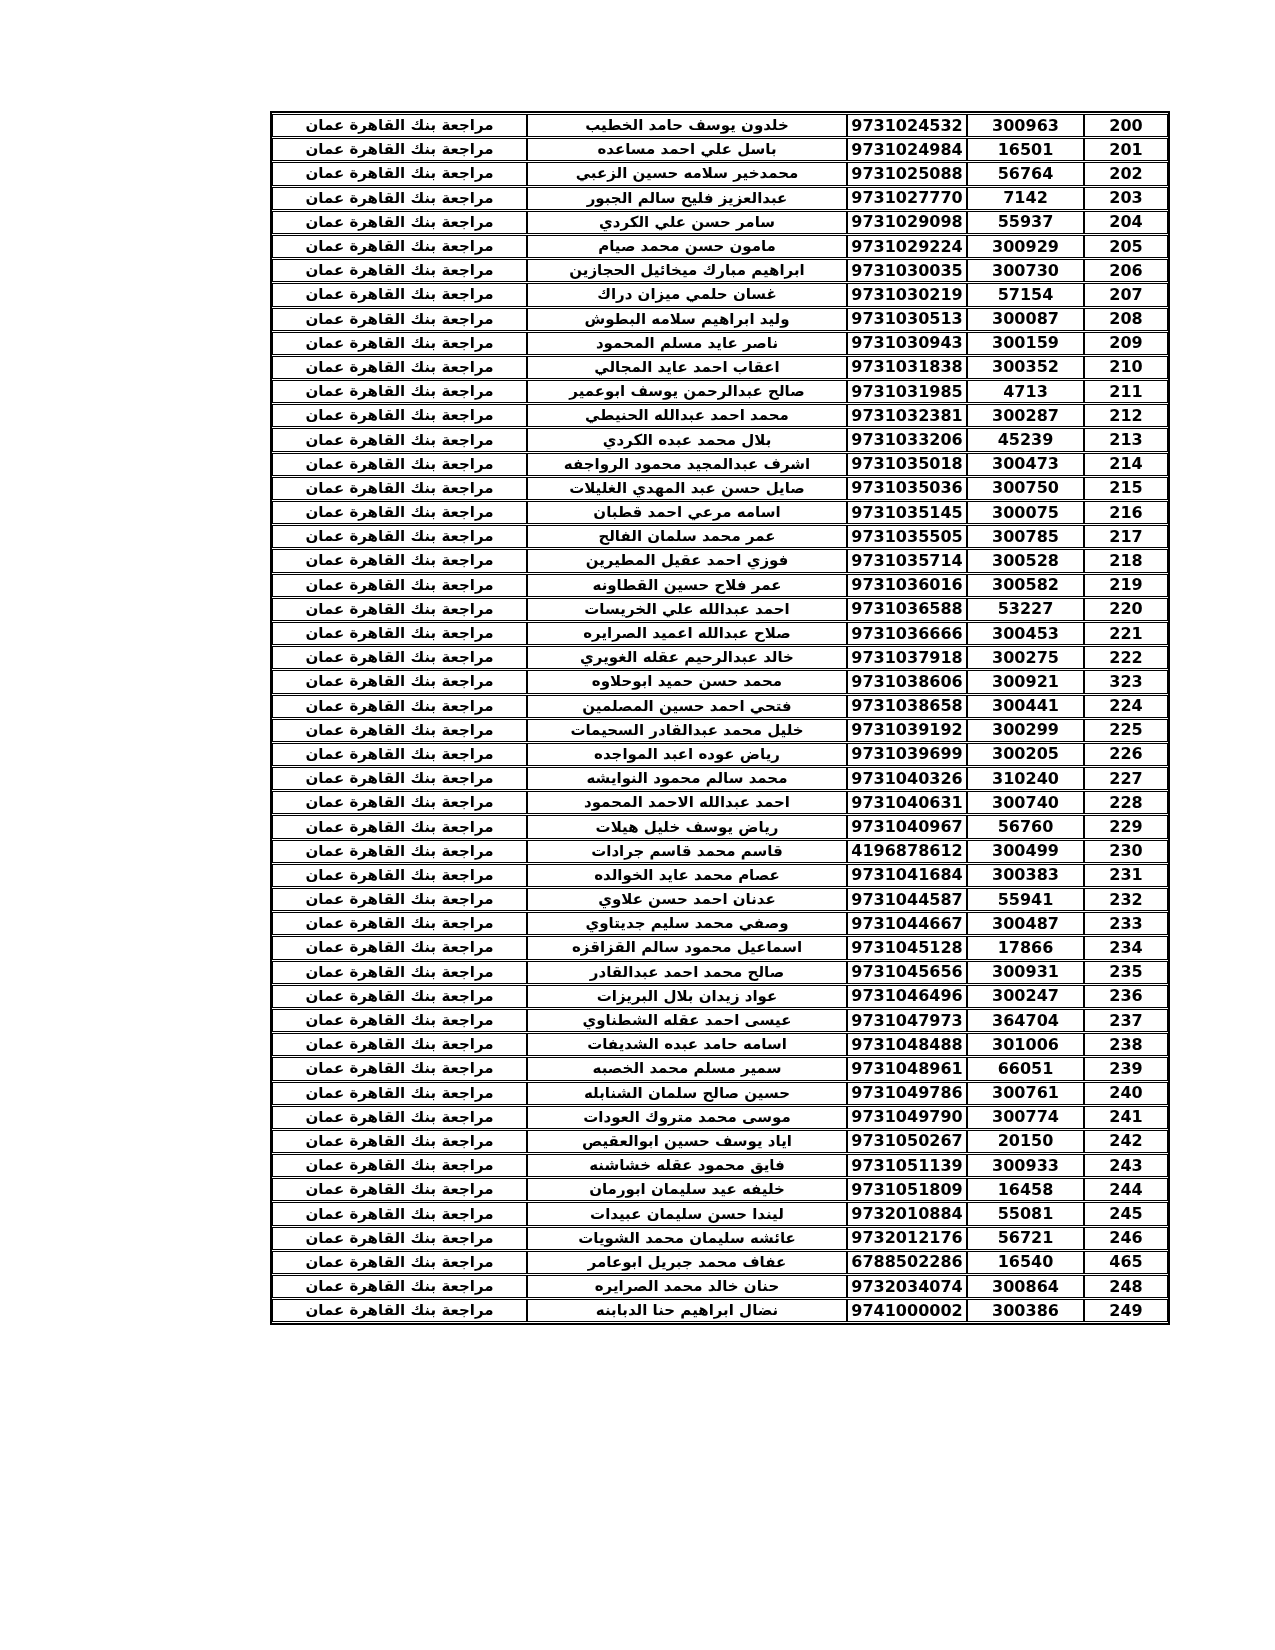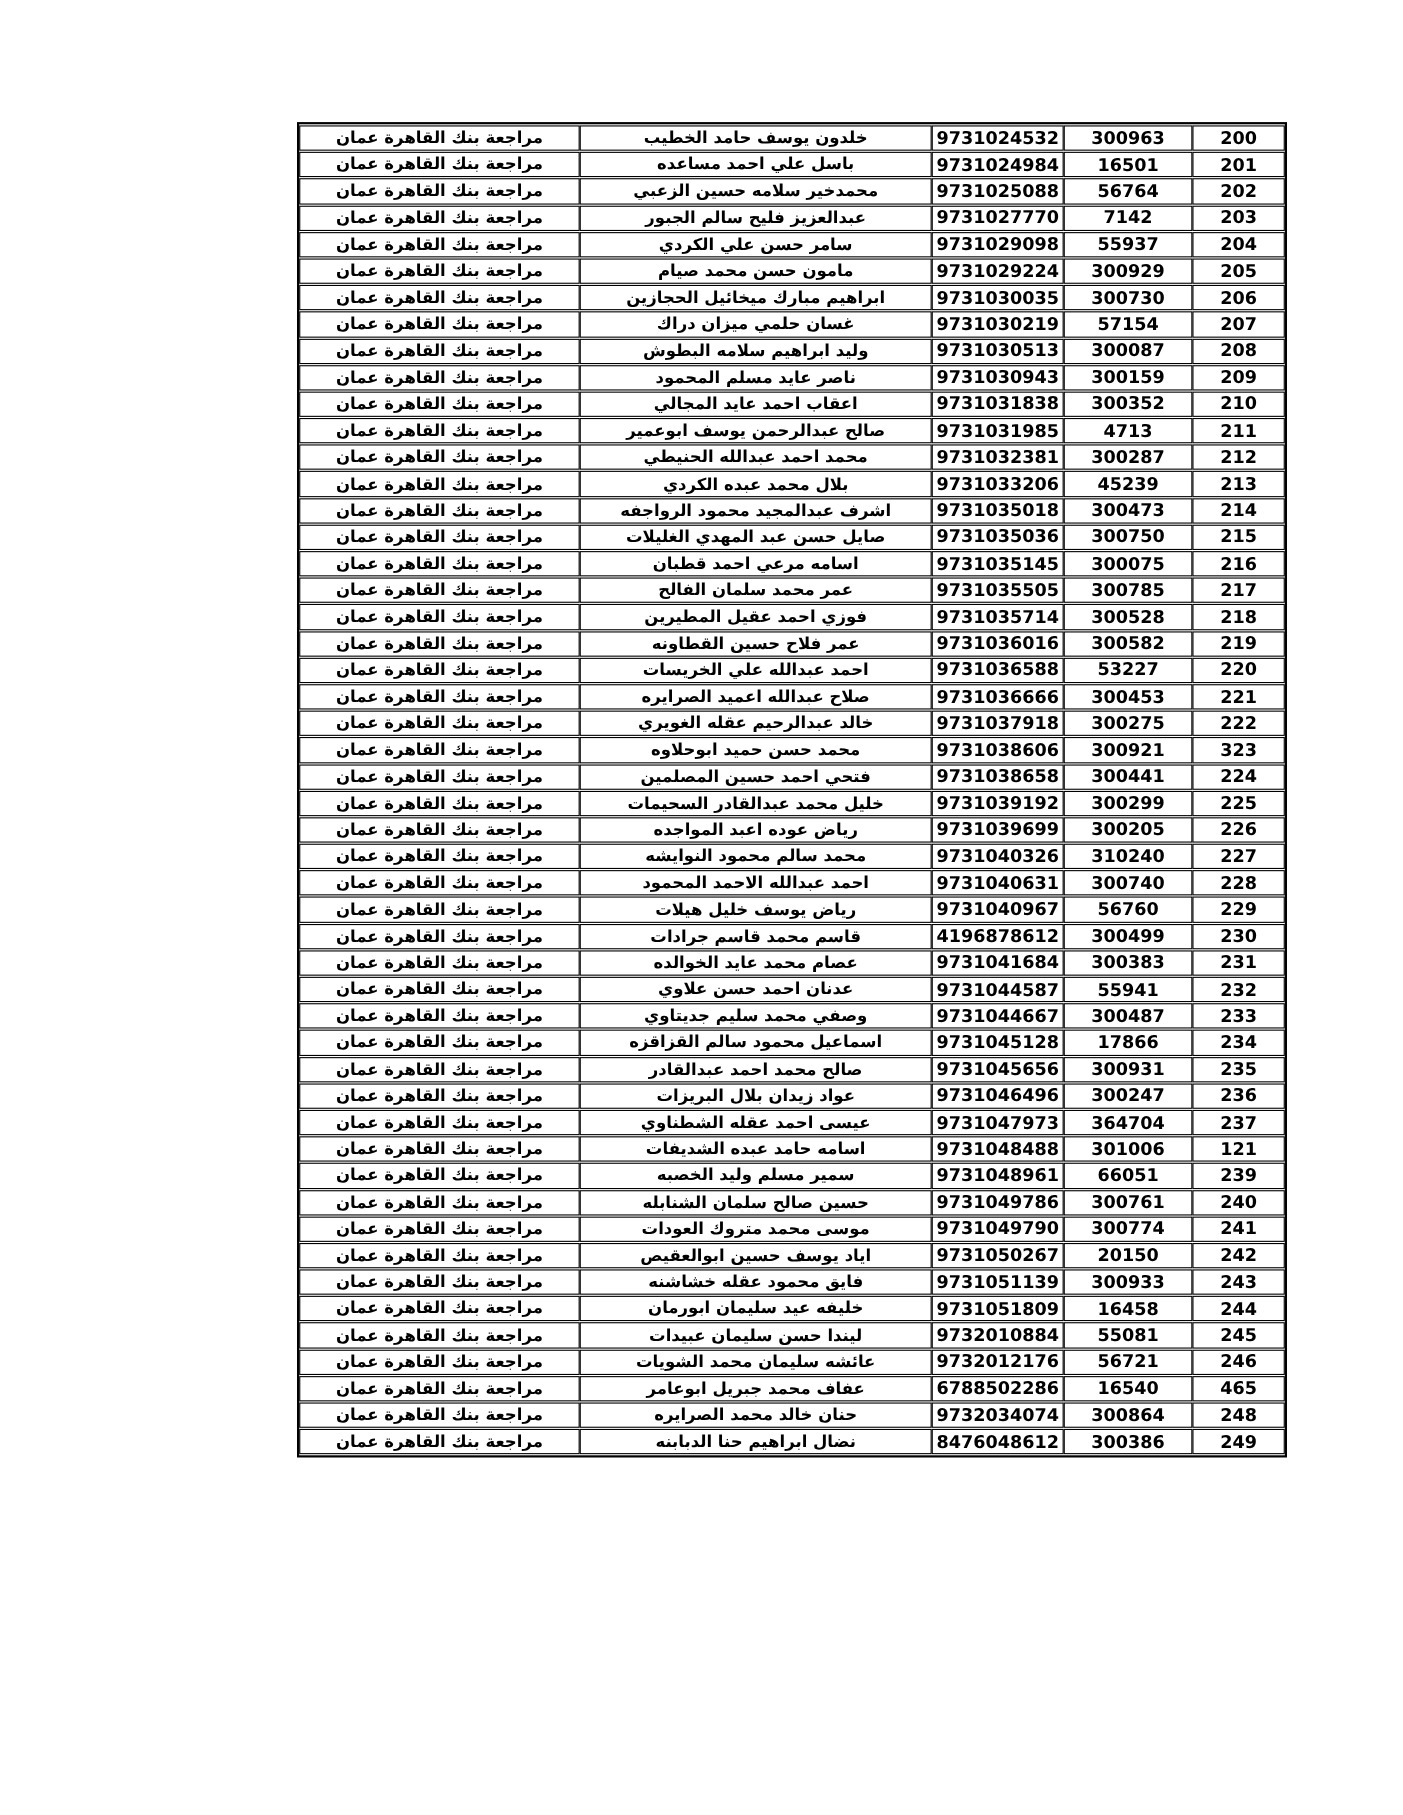--- a/index.html
+++ b/index.html
@@ -333,31 +333,31 @@
           <td class="cell-remark">مراجعة بنك القاهرة عمان</td>
         </tr>
         <tr>
           <td class="cell-seq">237</td>
           <td class="cell-number">364704</td>
           <td class="cell-national_id">9731047973</td>
           <td class="cell-name">عيسى احمد عقله الشطناوي</td>
           <td class="cell-remark">مراجعة بنك القاهرة عمان</td>
         </tr>
         <tr>
-          <td class="cell-seq">121</td>
+          <td class="cell-seq">238</td>
           <td class="cell-number">301006</td>
           <td class="cell-national_id">9731048488</td>
           <td class="cell-name">اسامه حامد عبده الشديفات</td>
           <td class="cell-remark">مراجعة بنك القاهرة عمان</td>
         </tr>
         <tr>
           <td class="cell-seq">239</td>
           <td class="cell-number">66051</td>
           <td class="cell-national_id">9731048961</td>
-          <td class="cell-name">سمير مسلم وليد الخصبه</td>
+          <td class="cell-name">سمير مسلم محمد الخصبه</td>
           <td class="cell-remark">مراجعة بنك القاهرة عمان</td>
         </tr>
         <tr>
           <td class="cell-seq">240</td>
           <td class="cell-number">300761</td>
           <td class="cell-national_id">9731049786</td>
           <td class="cell-name">حسين صالح سلمان الشنابله</td>
           <td class="cell-remark">مراجعة بنك القاهرة عمان</td>
         </tr>
         <tr>
@@ -412,19 +412,19 @@
         <tr>
           <td class="cell-seq">248</td>
           <td class="cell-number">300864</td>
           <td class="cell-national_id">9732034074</td>
           <td class="cell-name">حنان خالد محمد الصرايره</td>
           <td class="cell-remark">مراجعة بنك القاهرة عمان</td>
         </tr>
         <tr>
           <td class="cell-seq">249</td>
           <td class="cell-number">300386</td>
-          <td class="cell-national_id">8476048612</td>
+          <td class="cell-national_id">9741000002</td>
           <td class="cell-name">نضال ابراهيم حنا الدبابنه</td>
           <td class="cell-remark">مراجعة بنك القاهرة عمان</td>
         </tr>
       </tbody>
   </table>
 </div>
 
 </body></html>

